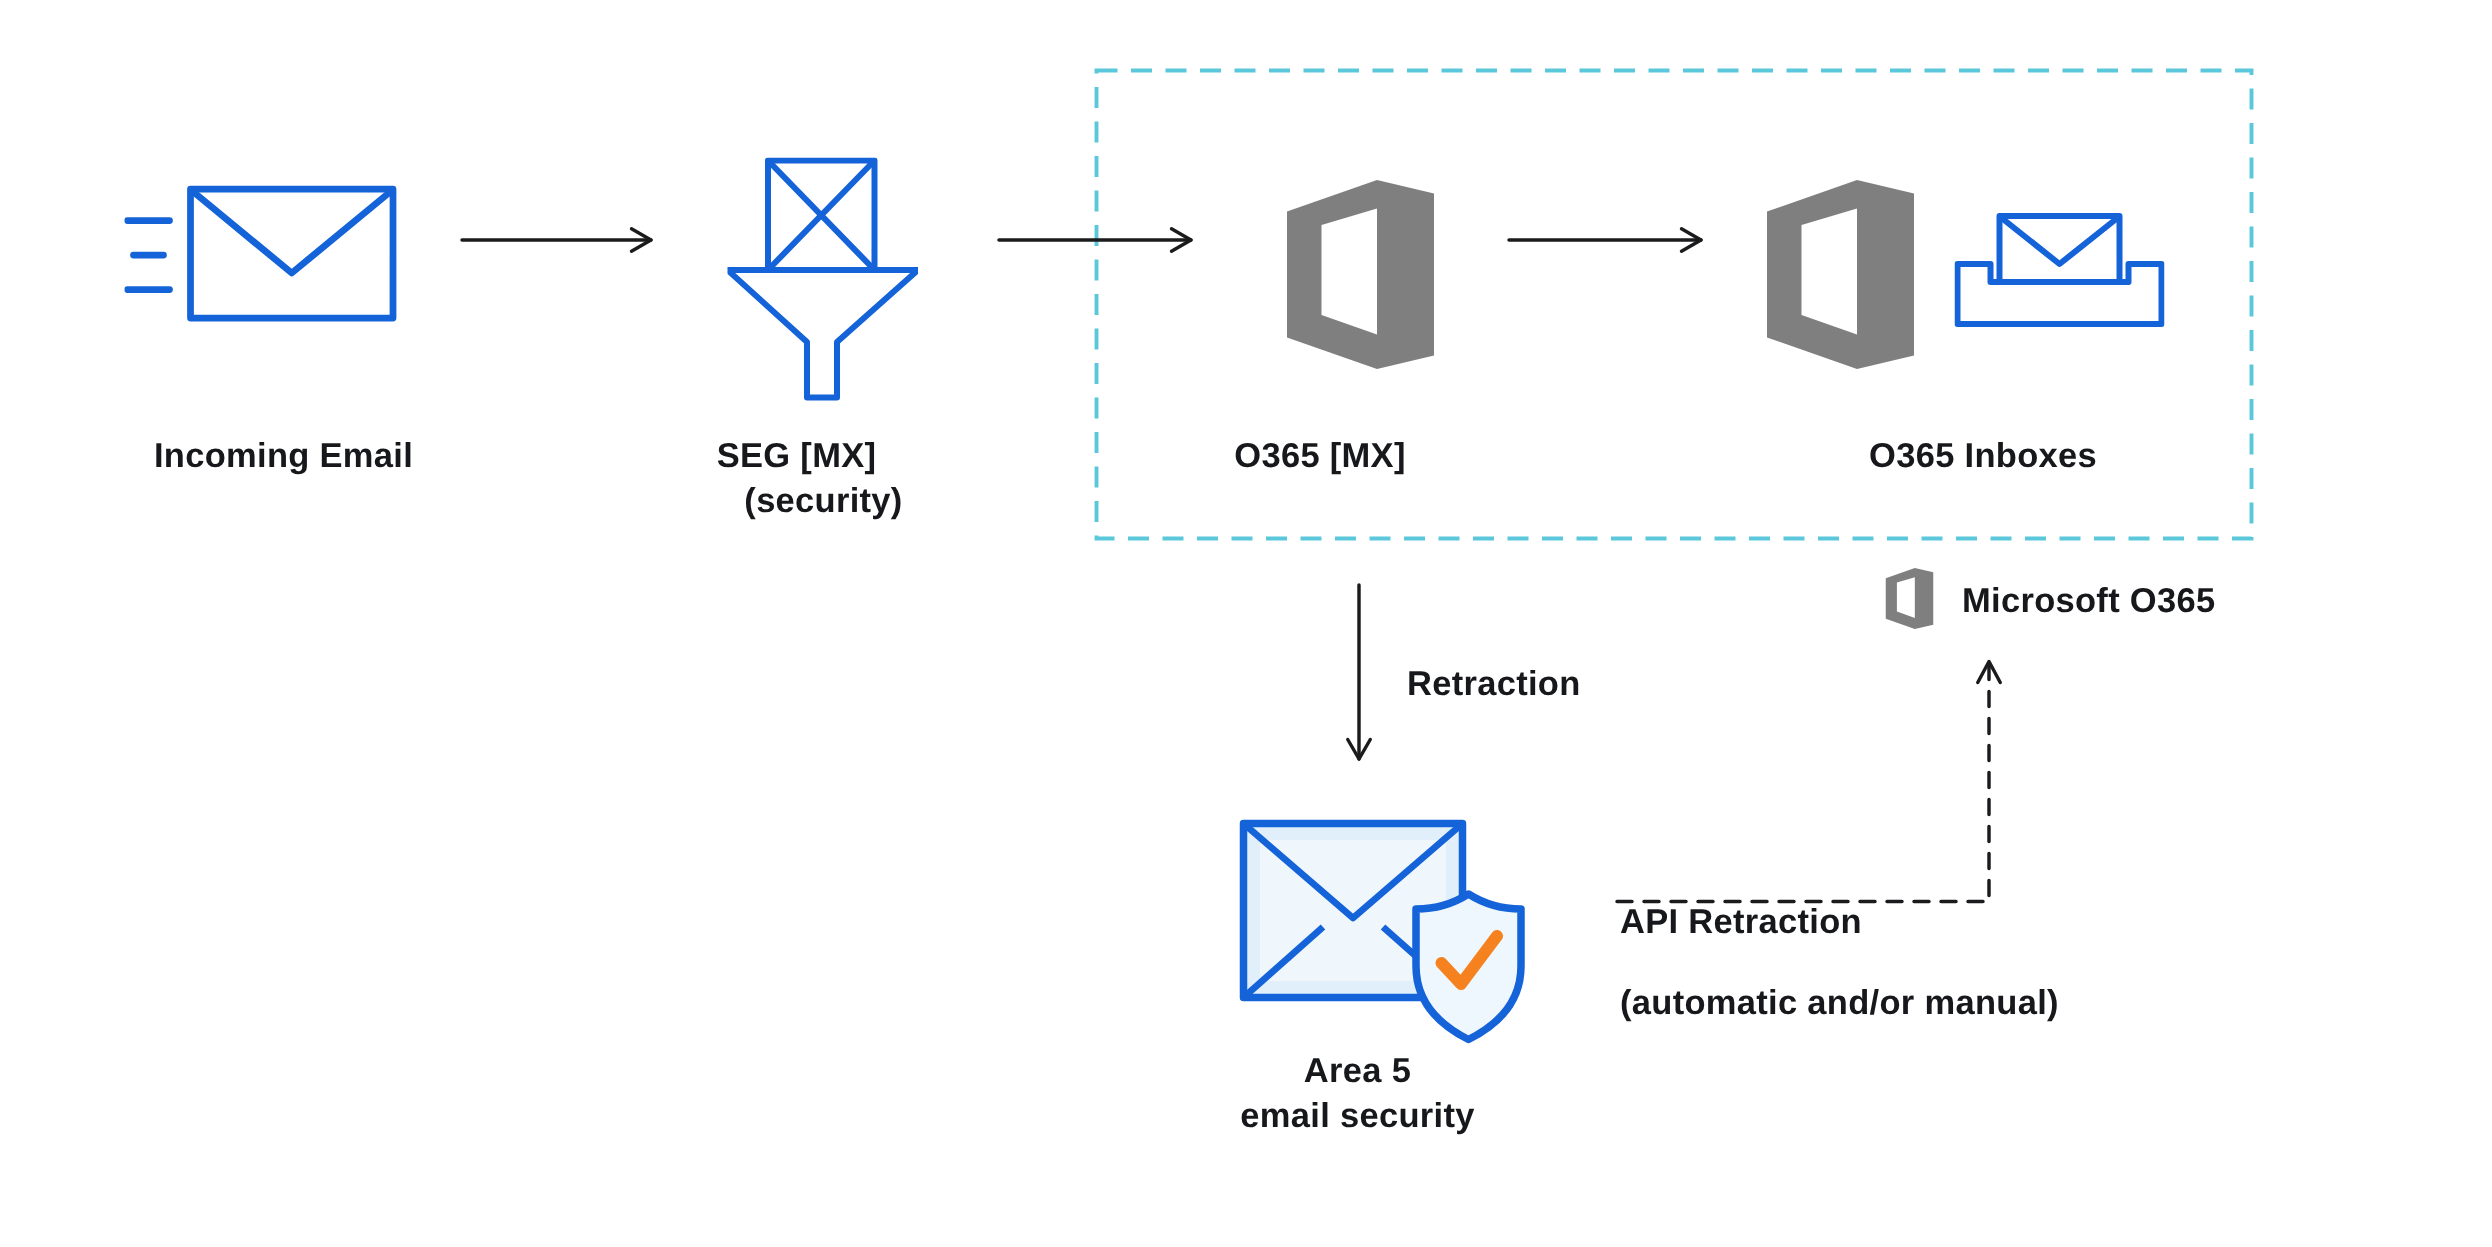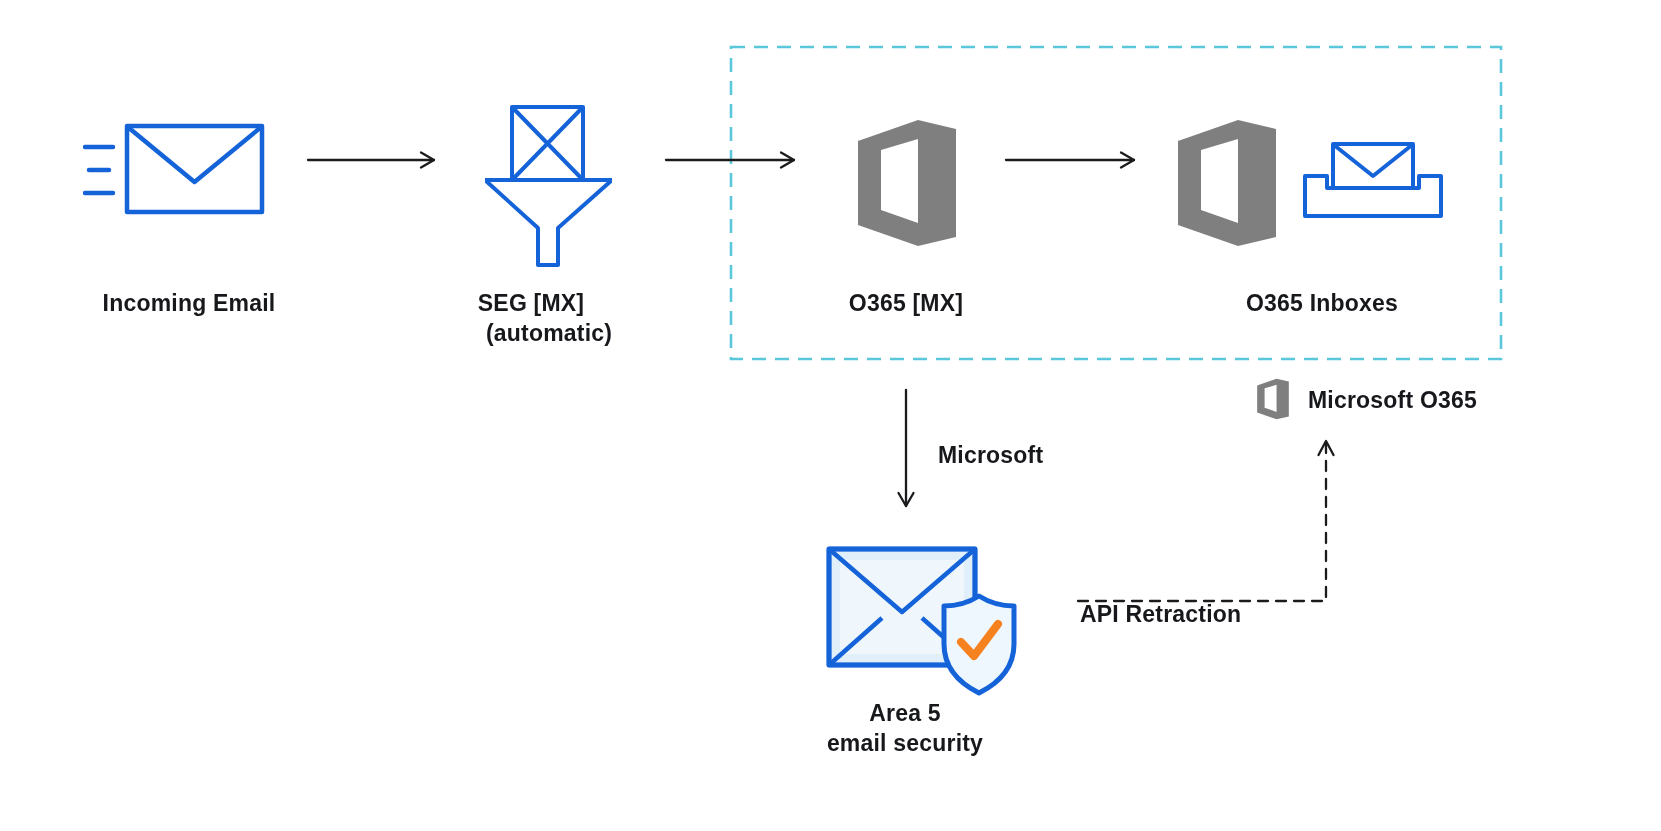--- a/index.html
+++ b/index.html
@@ -65,49 +65,50 @@
   <div class="label centered" style="left:189px;top:288px">Incoming Email</div>
 
   <svg class="icon" style="left:485px;top:105px" width="127" height="163" viewBox="0 0 127 163">
     <g stroke="#1563d9" stroke-width="4" fill="#ffffff" stroke-linejoin="round">
       <rect x="27" y="2" width="71" height="73"></rect>
       <path d="M27,2 L98,75 M98,2 L27,75" fill="none"></path>
       <path d="M0,75 L127,75 L73,123 L73,160 L53,160 L53,123 Z"></path>
     </g>
   </svg>
   <div class="label centered" style="left:531px;top:288px">SEG [MX]</div>
-  <div class="label centered" style="left:549px;top:318px">(automatic)</div>
+  <div class="label centered" style="left:549px;top:318px">(security)</div>
 
   <svg class="icon" style="left:852px;top:118px" width="110" height="130" viewBox="0 0 110 130">
     <path d="M66,2 L104,11 L104,119 L66,128 L6,107 L6,23 Z" fill="#7f7f7f"></path>
     <path d="M66,21 L29,32 L29,92 L66,105 Z" fill="#ffffff"></path>
   </svg>
-  <div class="label centered" style="left:906px;top:288px">O365 [MX]</div>
+  <div class="label centered" style="left:880px;top:288px">O365 [MX]</div>
 
   <svg class="icon" style="left:1172px;top:118px" width="110" height="130" viewBox="0 0 110 130">
     <path d="M66,2 L104,11 L104,119 L66,128 L6,107 L6,23 Z" fill="#7f7f7f"></path>
     <path d="M66,21 L29,32 L29,92 L66,105 Z" fill="#ffffff"></path>
   </svg>
   <svg class="icon" style="left:1303px;top:142px" width="140" height="76" viewBox="0 0 140 76">
     <g stroke="#1563d9" stroke-width="4" fill="#ffffff" stroke-linejoin="round">
       <rect x="30" y="2" width="80" height="50"></rect>
       <path d="M31,3 L70,34 L109,3" fill="none"></path>
       <path d="M2,74 L2,34 L24,34 L24,46 L116,46 L116,34 L138,34 L138,74 Z"></path>
     </g>
   </svg>
   <div class="label centered" style="left:1322px;top:288px">O365 Inboxes</div>
 
   <svg class="icon" style="left:1255px;top:378px" width="36" height="42" viewBox="0 0 110 130">
     <path d="M66,2 L104,11 L104,119 L66,128 L6,107 L6,23 Z" fill="#7f7f7f"></path>
     <path d="M66,21 L29,32 L29,92 L66,105 Z" fill="#ffffff"></path>
   </svg>
   <div class="label" style="left:1308px;top:385px">Microsoft O365</div>
 
-  <div class="label" style="left:938px;top:440px">Microsoft</div>
+  <div class="label" style="left:938px;top:440px">Retraction</div>
   <div class="label" style="left:1080px;top:599px">API Retraction</div>
+  <div class="label" style="left:1080px;top:653px">(automatic and/or manual)</div>
 
   <svg class="icon" style="left:826px;top:546px" width="196" height="150" viewBox="0 0 196 150">
     <rect x="3" y="3" width="146" height="116" fill="#e1effa" stroke="#1563d9" stroke-width="5" stroke-linejoin="round"></rect>
     <rect x="14" y="14" width="124" height="94" fill="#eff7fd"></rect>
     <g stroke="#1563d9" stroke-width="4.5" fill="none" stroke-linejoin="round">
       <path d="M3,3 L76,66 L149,3"></path>
       <path d="M3,119 L56,72"></path>
       <path d="M149,119 L96,72"></path>
       <rect x="3" y="3" width="146" height="116"></rect>
     </g>

